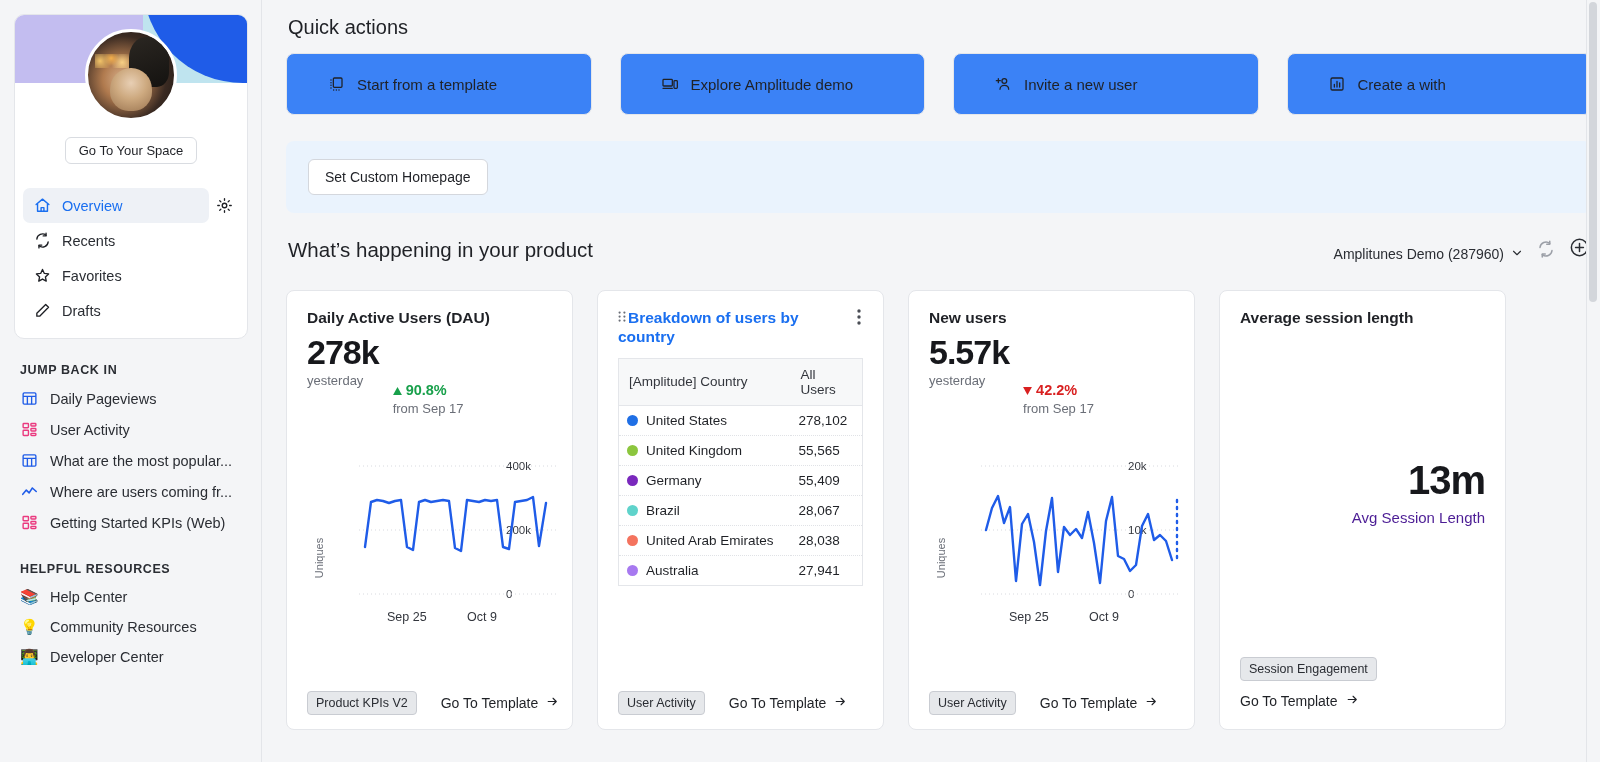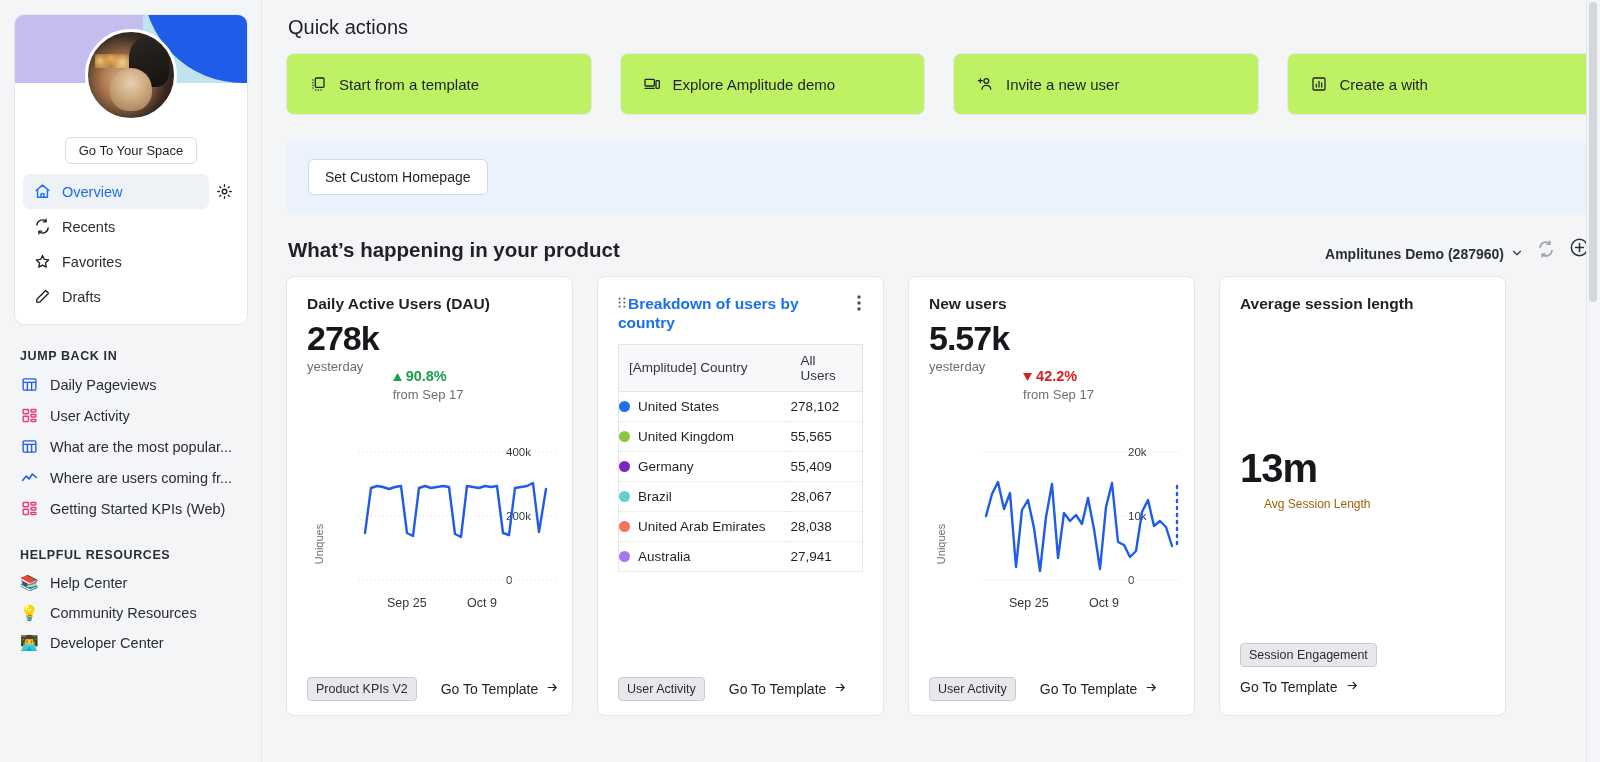--- a/index.html
+++ b/index.html
@@ -55,21 +55,21 @@
     position:absolute; right:6%; top:6%; width:46%; height:58%;
     border-radius: 42% 42% 30% 30%;
     background: linear-gradient(160deg, #2b2722 0%, #141210 100%);
   }
   .space-btn {
     display:block; margin: 54px auto 0 auto;
     background:#fff; border:1px solid #d9dce1; border-radius:6px;
     font-size:13px; color:#1f2126; padding: 5px 13px; cursor:pointer;
     font-family: "Liberation Sans", sans-serif;
   }
-  .nav-list { margin-top: 10px; padding: 0 8px; }
+  .nav-list { margin-top: 24px; padding: 0 8px; }
   .nav-row { display:flex; align-items:center; }
   .nav-item {
     display:flex; align-items:center; gap:10px;
     padding: 8px 10px; border-radius: 7px; cursor:pointer;
     font-size:14.5px; color:#2a2d33; flex:1;
   }
   .nav-item.active { background:#eef1f6; color:#1a6ff0; font-weight:400; }
   .nav-icon { width:19px; height:19px; display:flex; align-items:center; justify-content:center; flex-shrink:0; }
   .gear-btn { width:30px; height:30px; display:flex; align-items:center; justify-content:center; cursor:pointer; }
 
@@ -82,39 +82,39 @@
     padding: 6px 6px; font-size:14.5px; color:#2a2d33; cursor:pointer; border-radius:6px;
     white-space: nowrap;
   }
   .emoji-ic { font-size: 15px; width:19px; text-align:center; }
 
   
   .main { flex:1; height:762px; padding: 14px 8px 0 24px; overflow:hidden; position:relative; }
   .quick-title { font-size: 20px; color:#1f2126; margin: 2px 0 14px 2px; font-weight: 400; }
   .quick-grid { display:flex; gap: 28px; }
   .quick-card {
-    flex:1; background:#bef264; border:1px solid #e4e6ea; border-radius: 8px;
-    height: 62px; display:flex; align-items:center; padding: 0 22px; gap:12px;
+    flex:1; background:#3b82f6; border:1px solid #e4e6ea; border-radius: 8px;
+    height: 62px; display:flex; align-items:center; padding: 0 40px; gap:12px;
     cursor:pointer; font-size:15px; color:#1f2126;
   }
   .qi { width:18px; height:18px; flex-shrink:0; display:flex; align-items:center; justify-content:center;}
 
   .banner {
     margin-top: 26px; background:#eaf3fd; border-radius: 8px;
     padding: 18px 22px; display:flex; align-items:center; justify-content:space-between;
   }
   .banner-title { font-size: 15px; font-weight:700; color:#1f2126; }
   .banner-sub { font-size: 14.5px; color:#4a4d55; margin-top: 9px; }
   .banner-btn {
     background:#fff; border:1px solid #d4d7dd; border-radius:6px;
     padding: 9px 16px; font-size:14px; color:#1f2126; cursor:pointer; white-space:nowrap;
     font-family: "Liberation Sans", sans-serif;
   }
 
-  .happening-row { display:flex; align-items:center; justify-content:space-between; margin: 24px 2px 14px 2px; font-weight: bold; }
+  .happening-row { display:flex; align-items:center; justify-content:space-between; margin: 24px 2px 28px 2px; }
   .happening-title { font-size: 20.5px; color:#1f2126; }
   .happening-right { display:flex; align-items:flex-end; gap:14px; }
   .proj-sel { display:flex; align-items:center; gap:7px; font-size:14px; color:#2a2d33; cursor:pointer; }
 
   .cards-row { display:flex; gap: 24px; align-items: stretch; }
   .chart-card {
     width: 287px; min-width:287px; background:#fff; border:1px solid #e4e6ea; border-radius:8px;
     padding: 18px 20px 14px 20px; height: 440px; display:flex; flex-direction:column; position:relative;
   }
   .card-title { font-size:15.5px; font-weight:700; color:#1f2126; }
@@ -148,30 +148,30 @@
   .goto { font-size:14px; color:#1f2126; cursor:pointer; display:flex; align-items:center; gap:7px; white-space:nowrap;}
 
   
   .tbl { width:100%; border-collapse: collapse; border:1px solid #e4e6ea; margin-top:12px; }
   .tbl th {
     background:#f7f8f9; font-size:13.5px; color:#33363d; font-weight:400;
     text-align:left; padding: 8px 10px; vertical-align: middle; border-bottom:1px solid #e4e6ea;
   }
   .tbl th.num { text-align:left; width: 72px; }
   .tbl td {
-    font-size:13.5px; color:#1f2126; padding: 7px 0; border-bottom:1px dotted #e0e2e6;
+    font-size:13.5px; color:#1f2126; padding: 7px 8px; border-bottom:1px dotted #e0e2e6;
   }
   .tbl td.num { white-space:nowrap; }
   .tbl tr:last-child td { border-bottom:none; }
   .dot { width:11px; height:11px; border-radius:50%; display:inline-block; margin-right:8px; vertical-align:-1px; flex-shrink:0;}
   .cname { display:flex; align-items:center; }
 
-  .avg-center { flex:1; display:flex; flex-direction:column; align-items:flex-start; justify-content:center; }
+  .avg-center { flex:1; display:flex; flex-direction:column; align-items:flex-end; justify-content:center; }
   .avg-num { font-size: 40px; font-weight:700; color:#17181c; letter-spacing:-1px; }
-  .avg-sub { font-size:12px; color:#a16207; margin-top:6px;margin-left:24px; }
+  .avg-sub { font-size:15px; color:#4c1d95; margin-top:6px;margin-left:24px; }
   .avg-footer { margin-bottom: 6px; }
 
   .scrollbar {
     position:absolute; right:0; top:0; width: 14px; height:762px; background:#f4f5f7;
     border-left:1px solid #e3e5e9;
   }
   .scrollbar .thumb { position:absolute; right:3px; top:2px; width:8px; height: 300px; border-radius:4px; background:#d3d6db; }
 </style>
 </head>
 <body>

